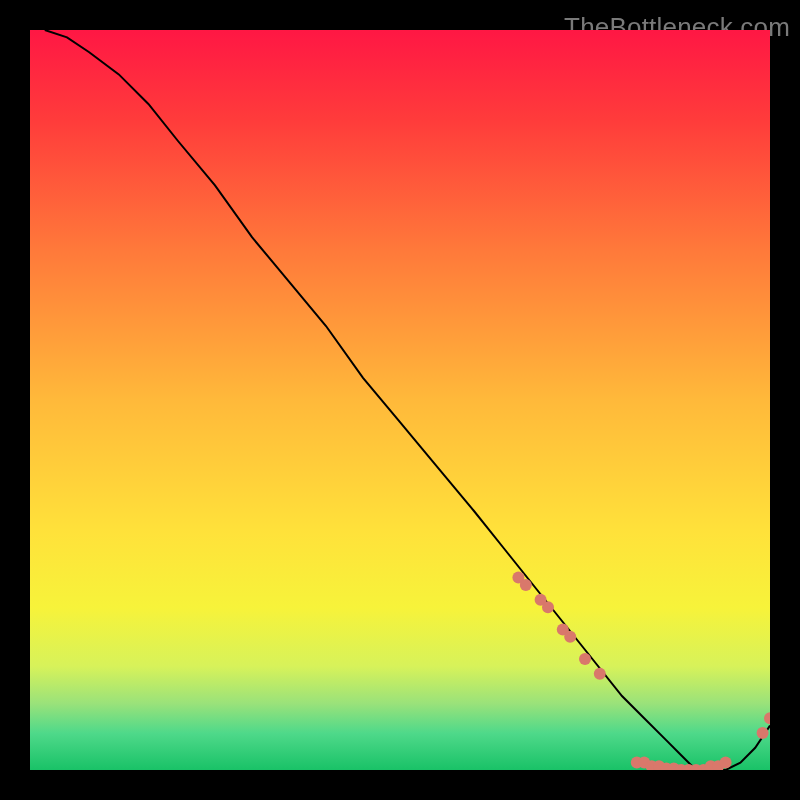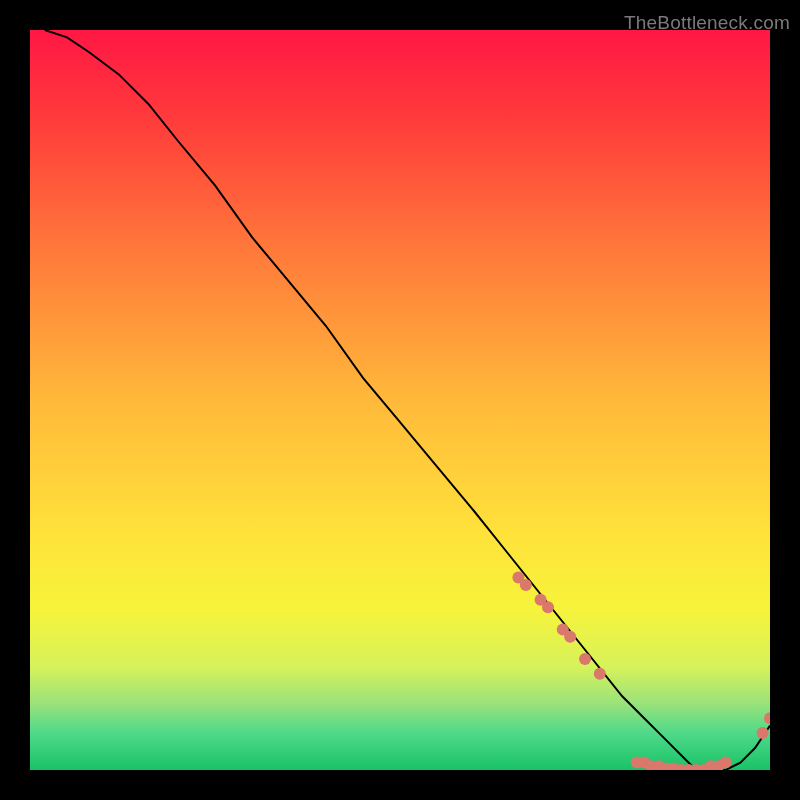--- a/index.html
+++ b/index.html
@@ -15,21 +15,21 @@
     width: 800px;
     height: 800px;
     background: #000;
   }
   .watermark {
     position: absolute;
     top: 12px;
     right: 10px;
     color: #7a7a7a;
     font-family: Arial, Helvetica, sans-serif;
-    font-size: 19px;
+    font-size: 26px;
     letter-spacing: 0.2px;
     user-select: none;
   }
   .plot {
     position: absolute;
     left: 30px;
     top: 30px;
     width: 740px;
     height: 740px;
   }

